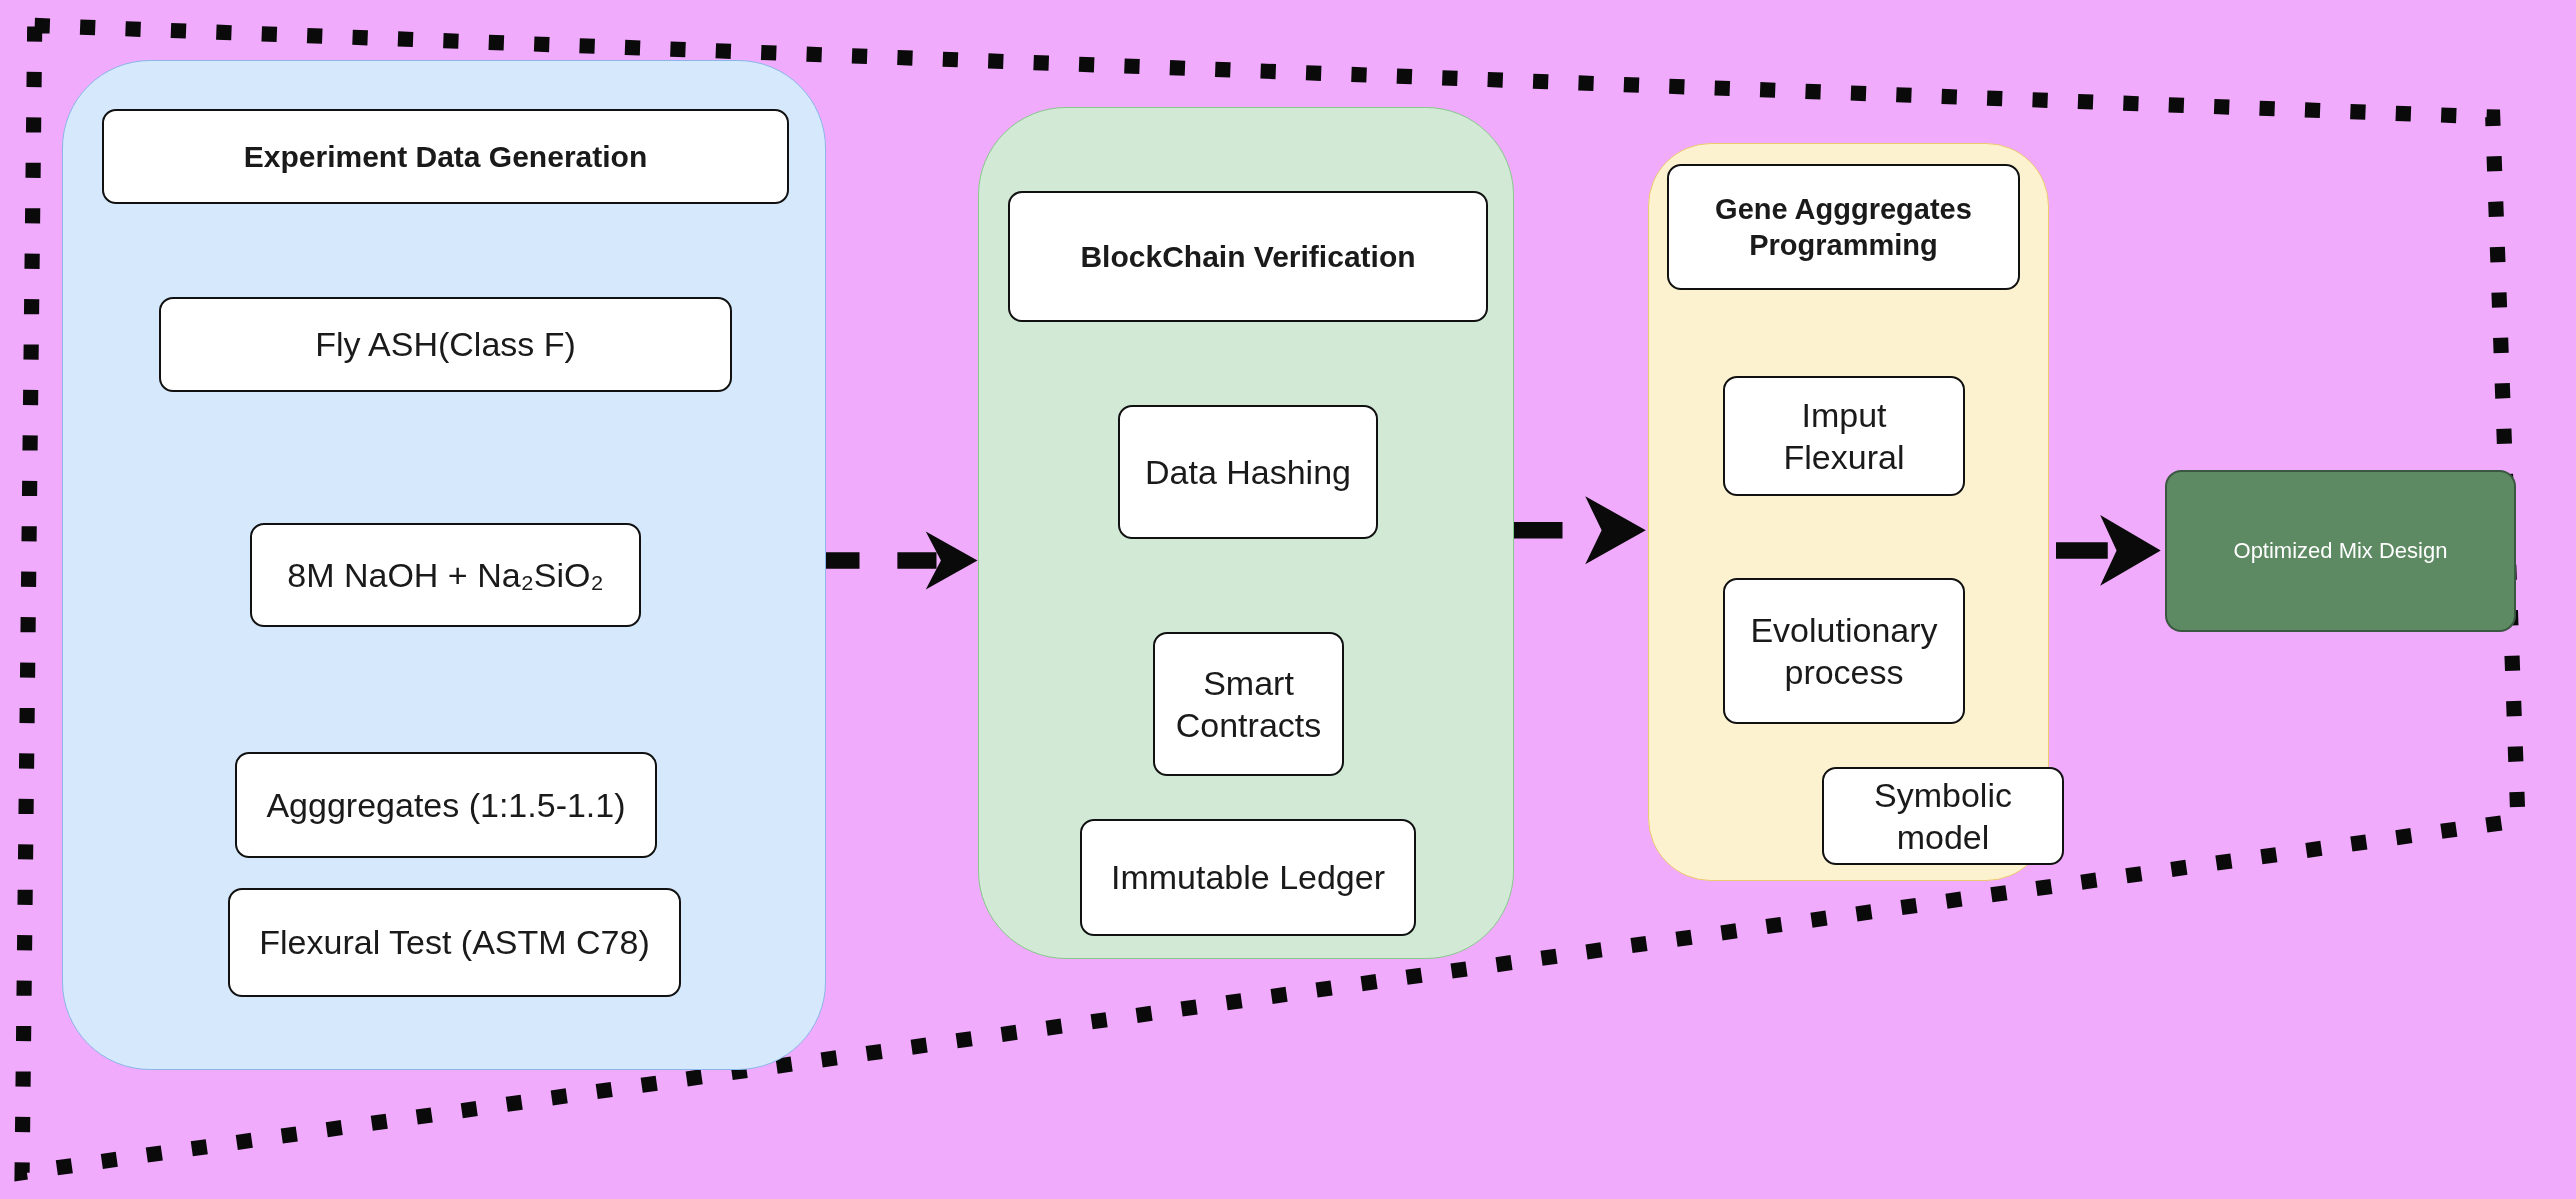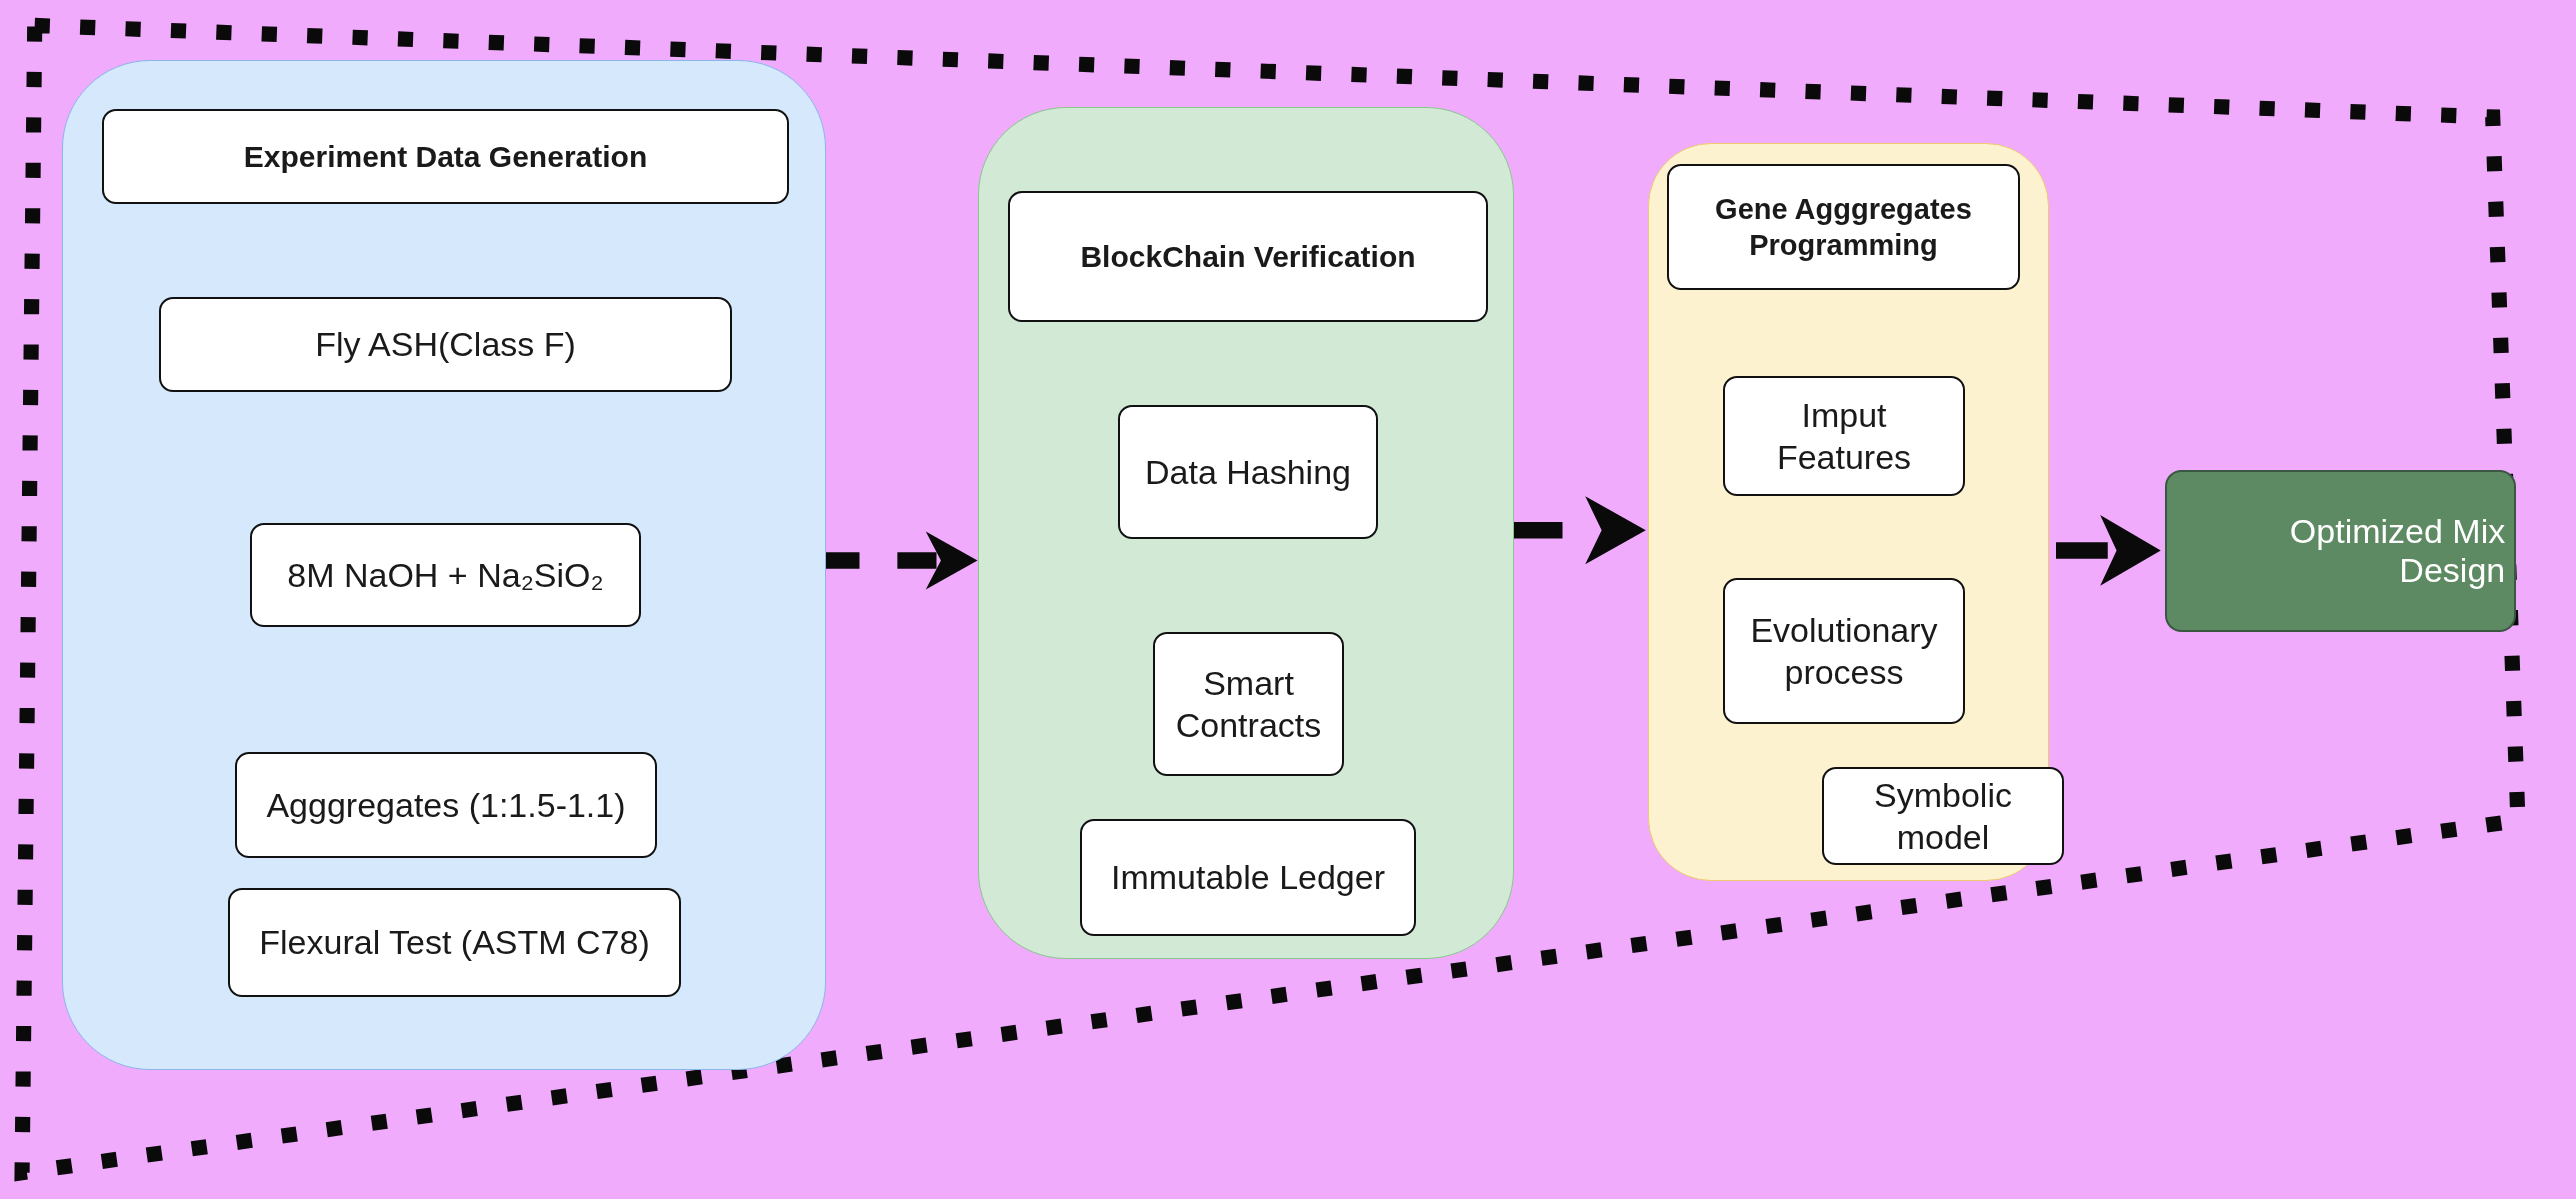--- a/index.html
+++ b/index.html
@@ -16,21 +16,21 @@
   .panel.small-radius{border-radius:63px;}
   .node{
     position:absolute;background:#ffffff;border:2.5px solid #111111;border-radius:14px;
     box-sizing:border-box;display:flex;align-items:center;justify-content:center;
     text-align:center;font-size:34px;line-height:1.25;padding:5px 12.6px;
   }
   .node.hdr{font-weight:bold;font-size:30px;}
   .out-node{
     position:absolute;border-radius:16.4px;border:2.5px solid #3a5741;box-sizing:border-box;
     display:flex;align-items:center;justify-content:center;text-align:right;
-    font-size:34px;color:#ffffff;padding:5px 8.8px;
+    font-size:22px;color:#ffffff;padding:5px 8.8px;
   }
 </style>
 </head>
 <body>
 
 <div id="stage">
 
   <svg id="wires" viewBox="0 0 4082 1901">
     <defs>
       <marker id="ah" markerUnits="userSpaceOnUse" markerWidth="40" markerHeight="40" refX="30" refY="17" orient="auto">
@@ -103,21 +103,21 @@
   <div class="node" style="left:1080px;top:819px;width:336px;height:117px;">
     <span>Immutable Ledger</span>
   </div>
 
   <div class="panel small-radius" style="left: 1648px; top: 143px; width: 401px; height: 738px; background-color: rgb(253, 242, 208); border-color: rgb(236, 202, 111);"></div>
 
   <div class="node hdr" style="left:1667px;top:164px;width:353px;height:126px;font-size:29px;">
     <span>Gene Agggregates Programming</span>
   </div>
   <div class="node" style="left:1723px;top:376px;width:242px;height:120px;">
-    <span>Imput Features</span>
+    <span>Imput Flexural</span>
   </div>
   <div class="node" style="left:1723px;top:578px;width:242px;height:146px;">
     <span>Evolutionary process</span>
   </div>
   <div class="node" style="left:1822px;top:767px;width:242px;height:98px;">
     <span>Symbolic model</span>
   </div>
 
   <div class="out-node" style="left: 2165px; top: 470px; width: 351px; height: 162px; background-color: rgb(93, 138, 99);">
     <span>Optimized Mix Design</span>

